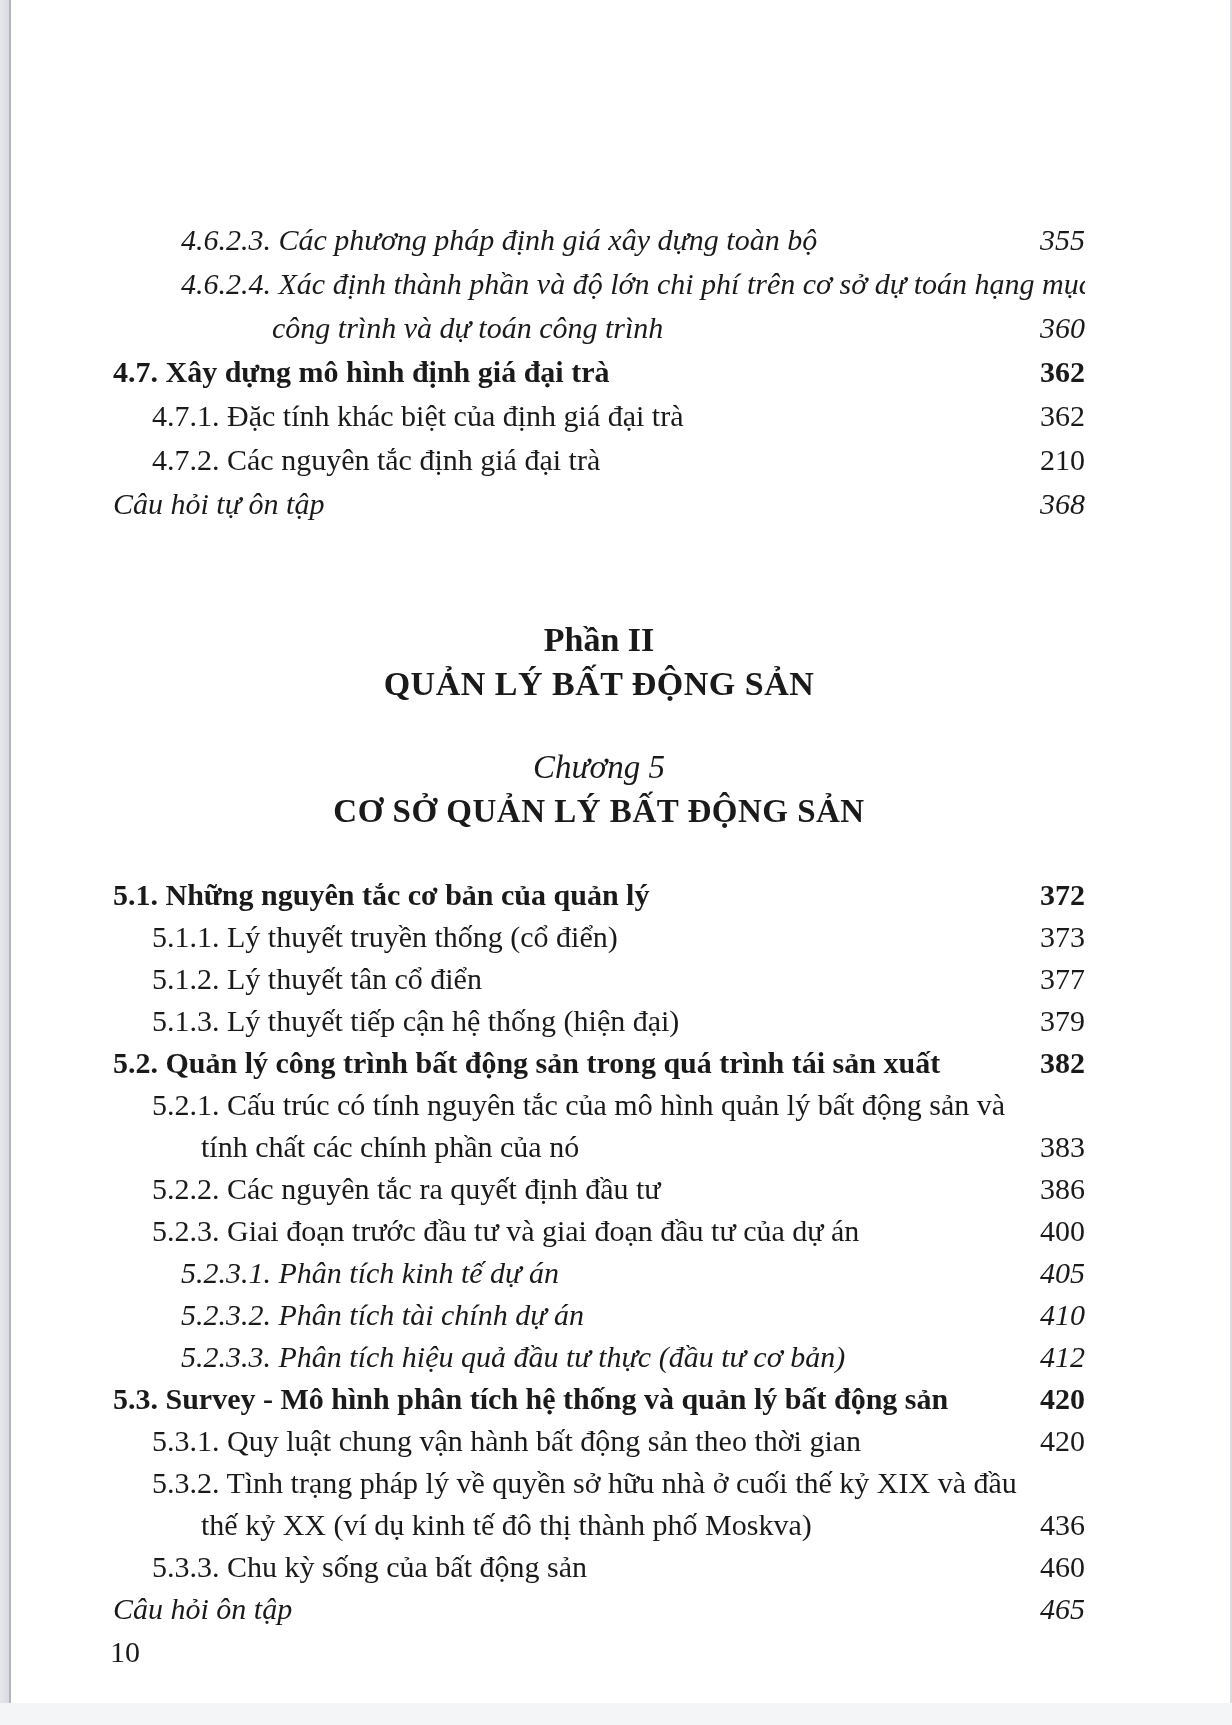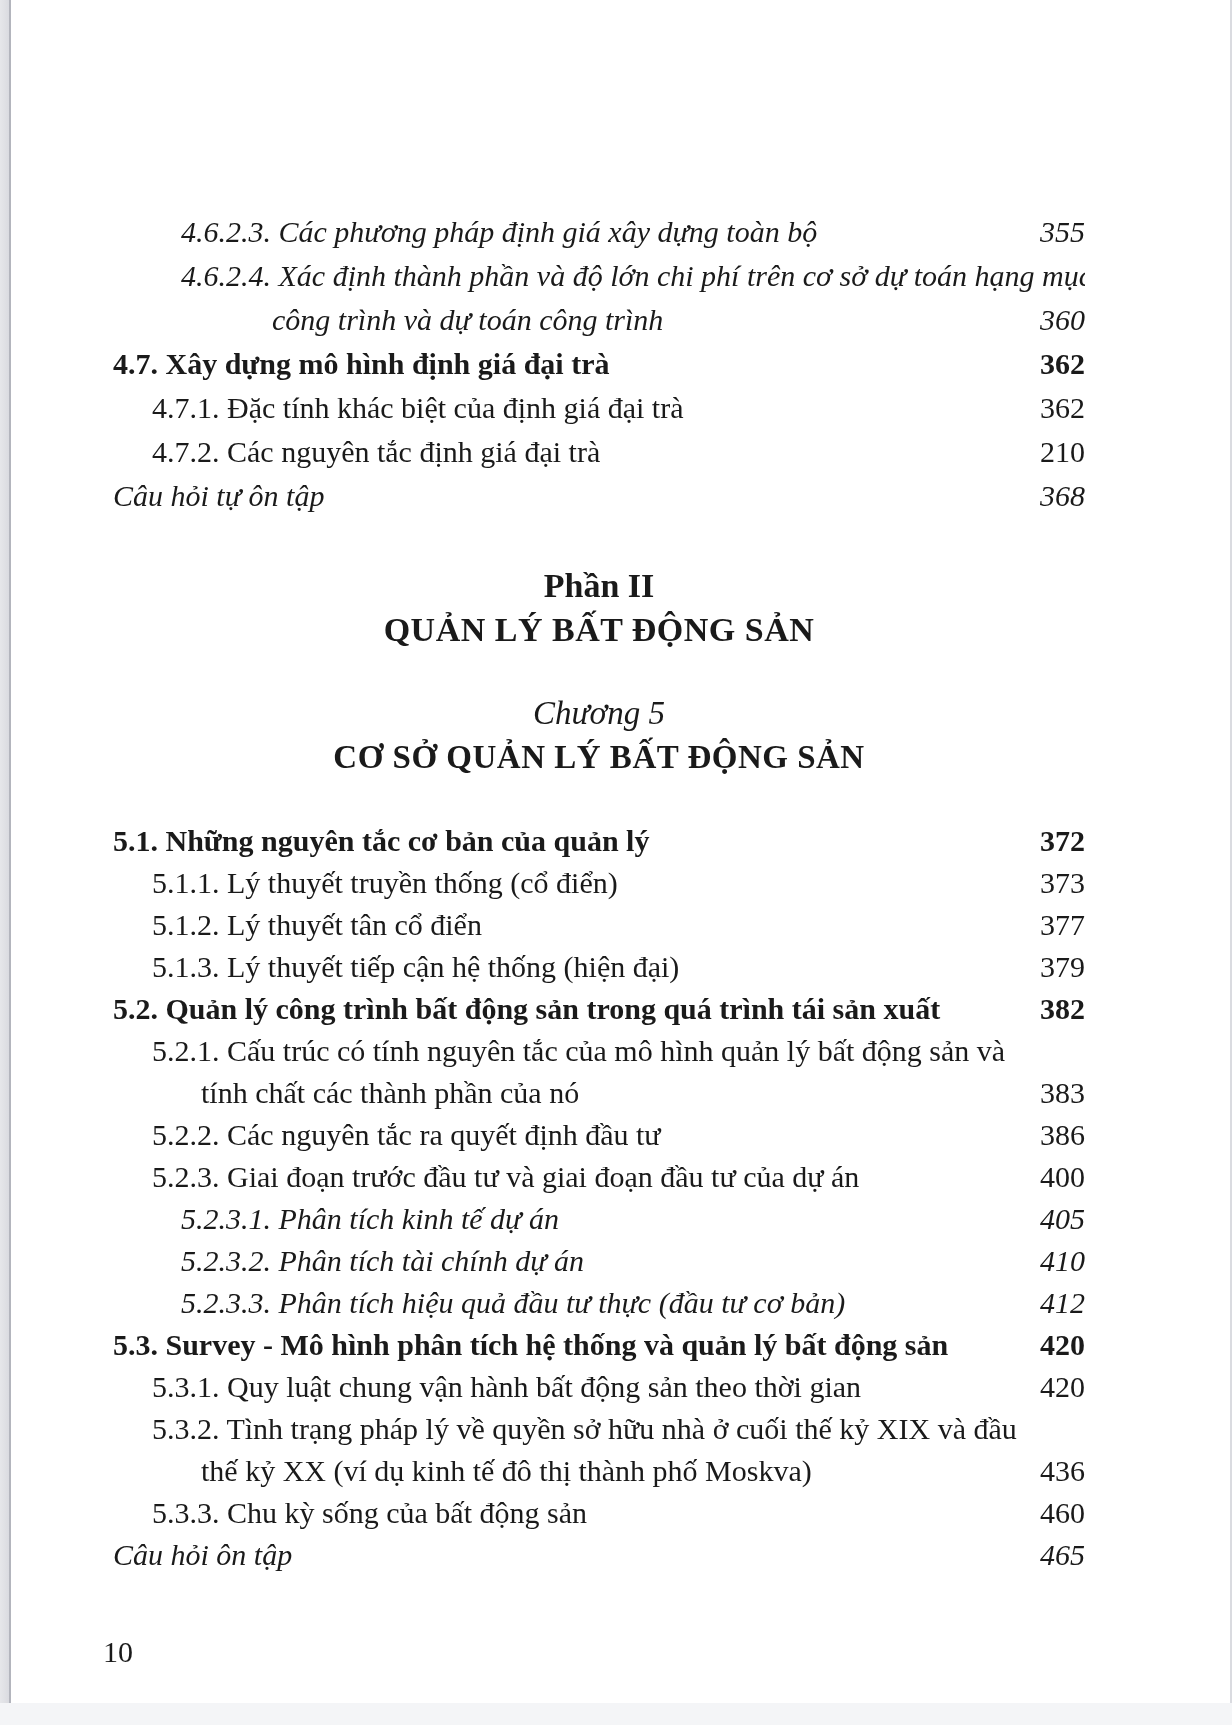--- a/index.html
+++ b/index.html
@@ -29,21 +29,21 @@
     background: var(--edge-mid, #dadbe0);
   }
   .edge-bottom {
     position: absolute; left: 0; right: 0; bottom: 0; height: 22px;
     background: var(--edge-bottom, #f4f5f7);
   }
 
   .content {
     position: absolute;
     left: 113px;
-    top: 4px;
+    top: 12px;
     width: 972px;
   }
   .toc-top { margin-top: 206px; }
   .toc-top .line { line-height: 44px; height: 44px; }
   .toc-ch5 { margin-top: 41px; }
   .toc-ch5 .line { line-height: 42px; height: 42px; }
 
   .line {
     display: flex;
     align-items: baseline;
@@ -58,39 +58,39 @@
   .ind-3 .t { padding-left: 68px; }
   .ind-c2 .t { padding-left: 88px; }
   .ind-c3 .t { padding-left: 159px; }
 
   .st-bold, .st-bold .pg { font-weight: bold; }
   .st-italic, .st-italic .pg { font-style: italic; }
   .st-bold-italic, .st-bold-italic .pg { font-weight: normal; font-style: italic; }
 
   .headings { text-align: center; }
   .part-label {
-    margin-top: 46px;
+    margin-top: 92px;
     font-size: 34px; font-weight: bold; line-height: 44px;
   }
   .part-title {
     font-size: 34px; font-weight: bold; line-height: 44px;
     letter-spacing: 0.5px;
   }
   .chapter-label {
     margin-top: 39px;
     font-size: 33px; font-style: italic; line-height: 44px;
   }
   .chapter-title {
     font-size: 33px; font-weight: bold; line-height: 44px;
     letter-spacing: 0.5px;
   }
 
   .footer-pagenum {
     position: absolute;
-    left: 103px;
+    left: 110px;
     top: 1630px;
     font-size: 30px;
     line-height: 44px;
   }
 </style>
 </head>
 <body>
 
 <div class="page">
   <div class="edge-left"></div>
@@ -176,21 +176,21 @@
           <div class="line ind-1 st-bold">
             <span class="t">5.2. Quản lý công trình bất động sản trong quá trình tái sản xuất</span>
             <span class="pg">382</span>
           </div>
         </div>
         <div>
           <div class="line ind-2 st-normal">
             <span class="t">5.2.1. Cấu trúc có tính nguyên tắc của mô hình quản lý bất động sản và</span>
           </div>
           <div class="line ind-c2 st-normal">
-            <span class="t">tính chất các thành phần của nó</span>
+            <span class="t">tính chất các chính phần của nó</span>
             <span class="pg">383</span>
           </div>
         </div>
         <div>
           <div class="line ind-2 st-normal">
             <span class="t">5.2.2. Các nguyên tắc ra quyết định đầu tư</span>
             <span class="pg">386</span>
           </div>
         </div>
         <div>

